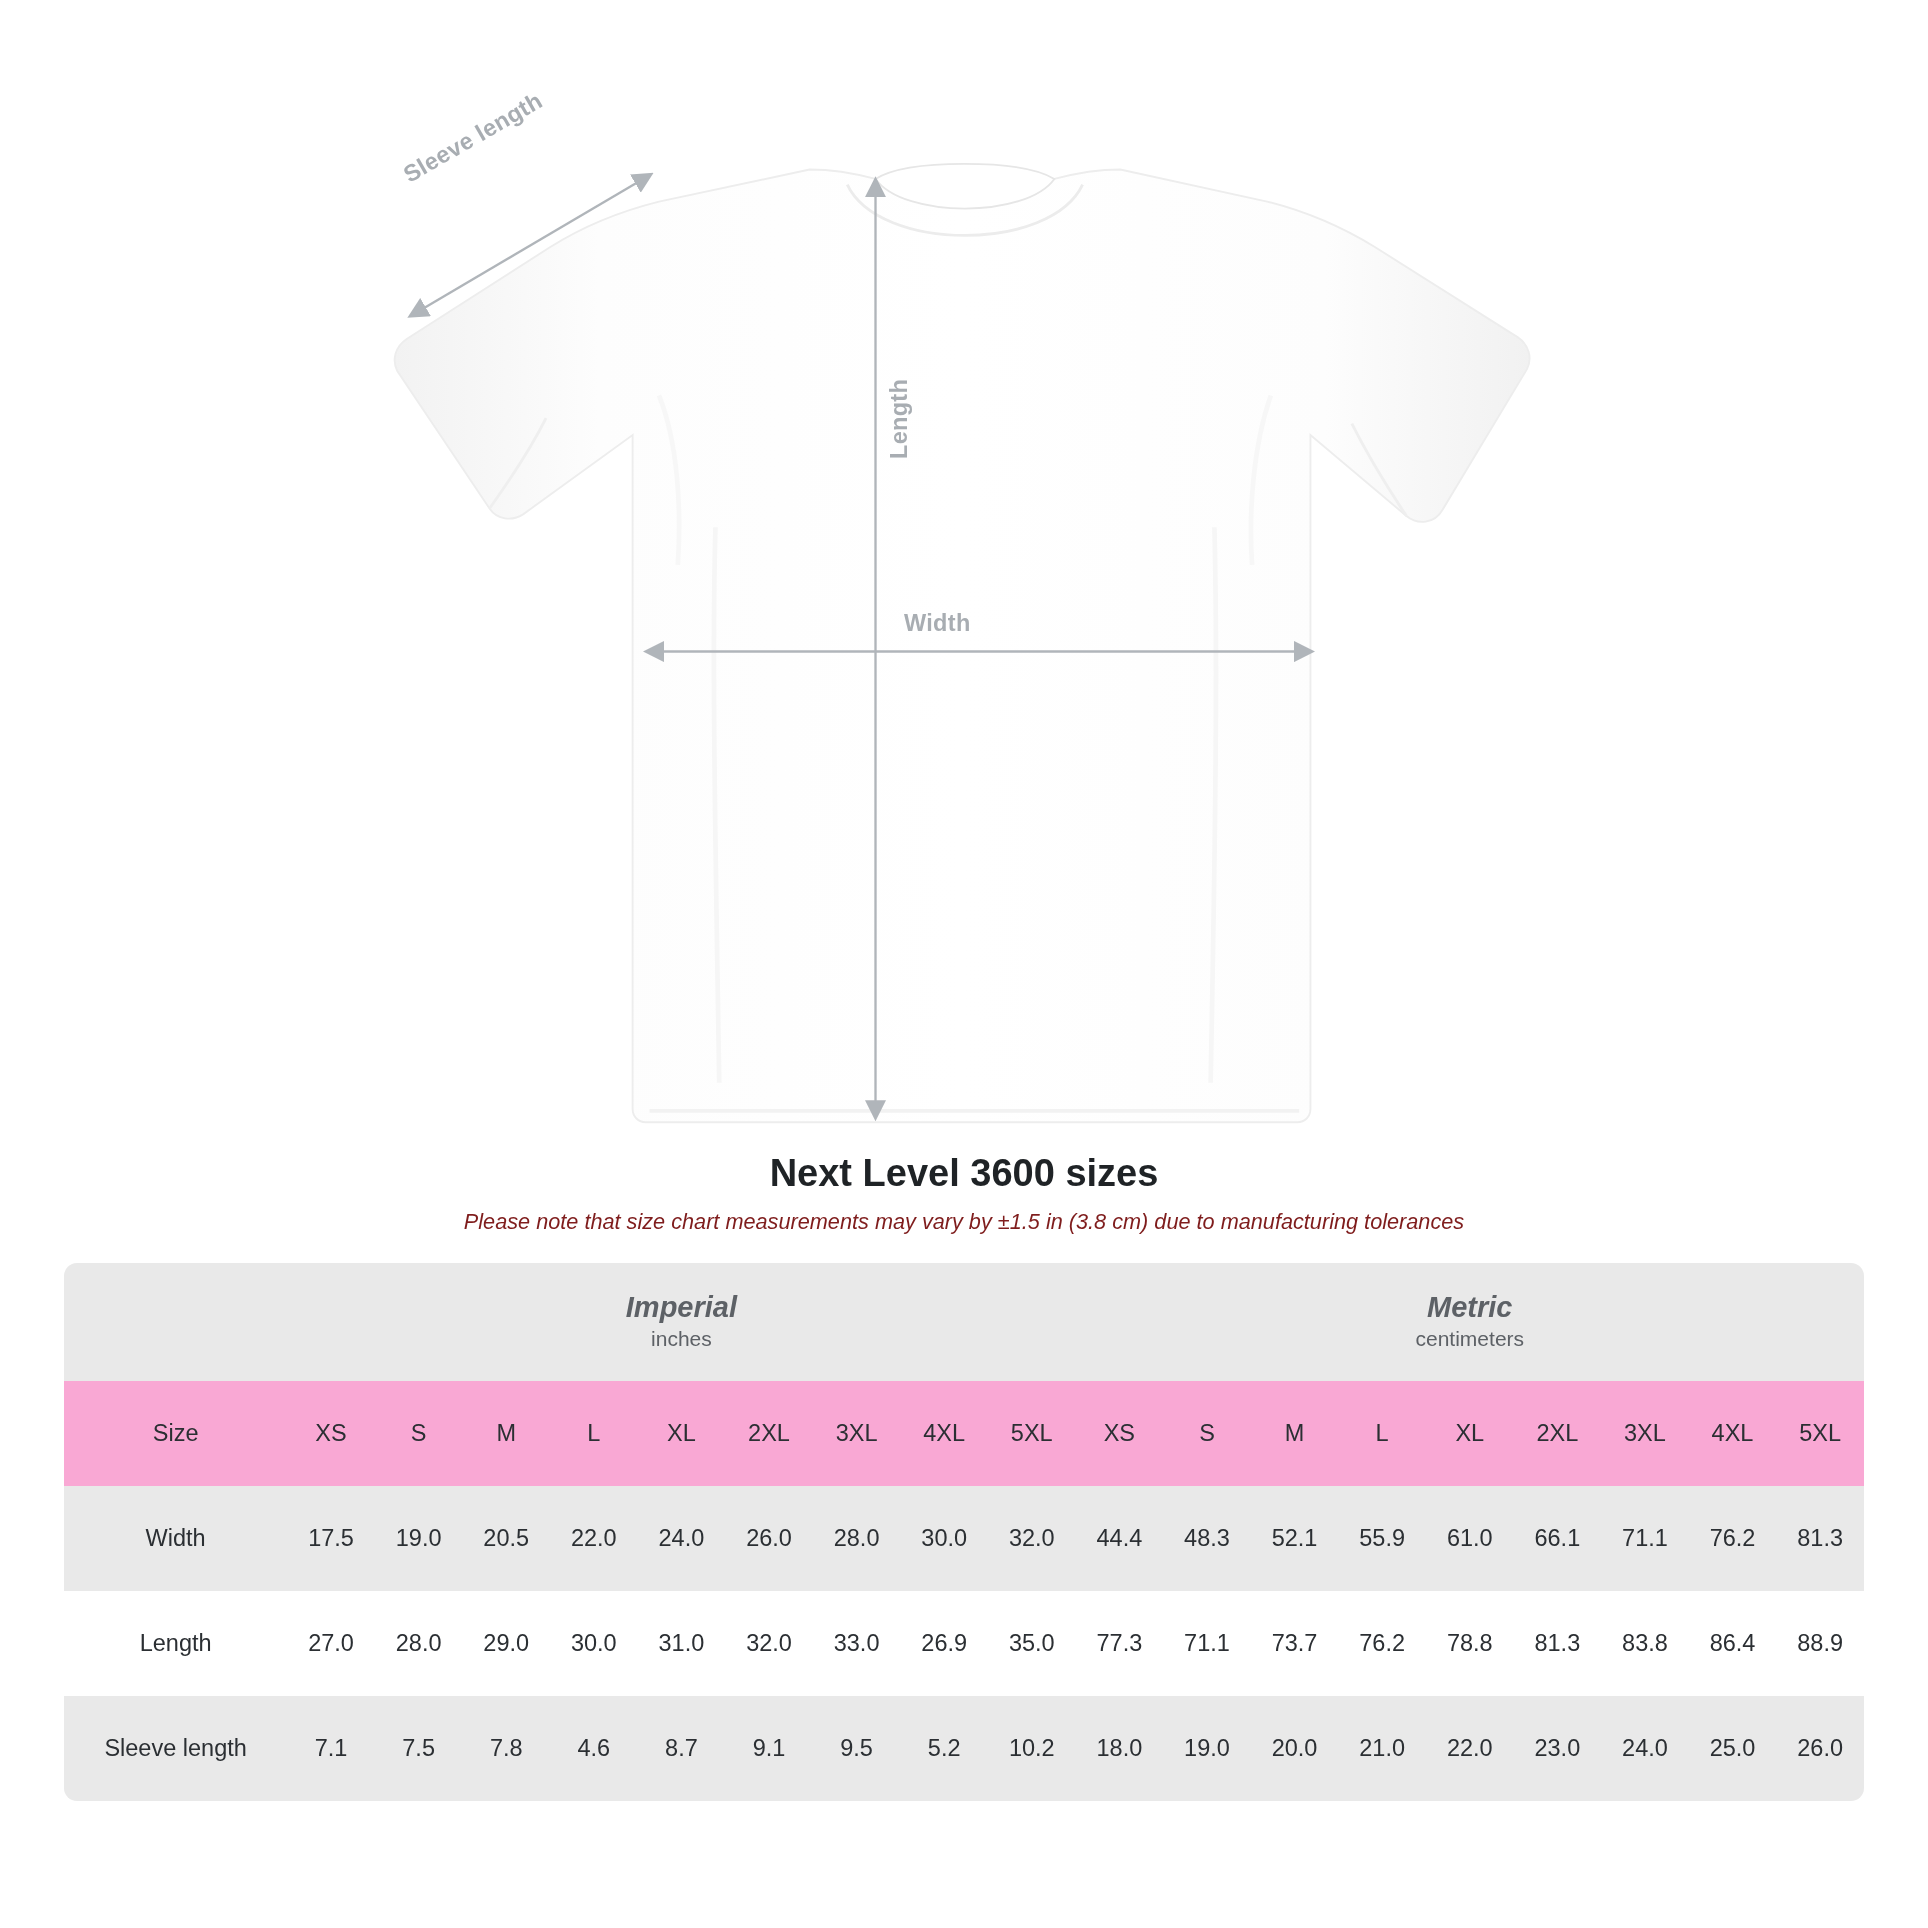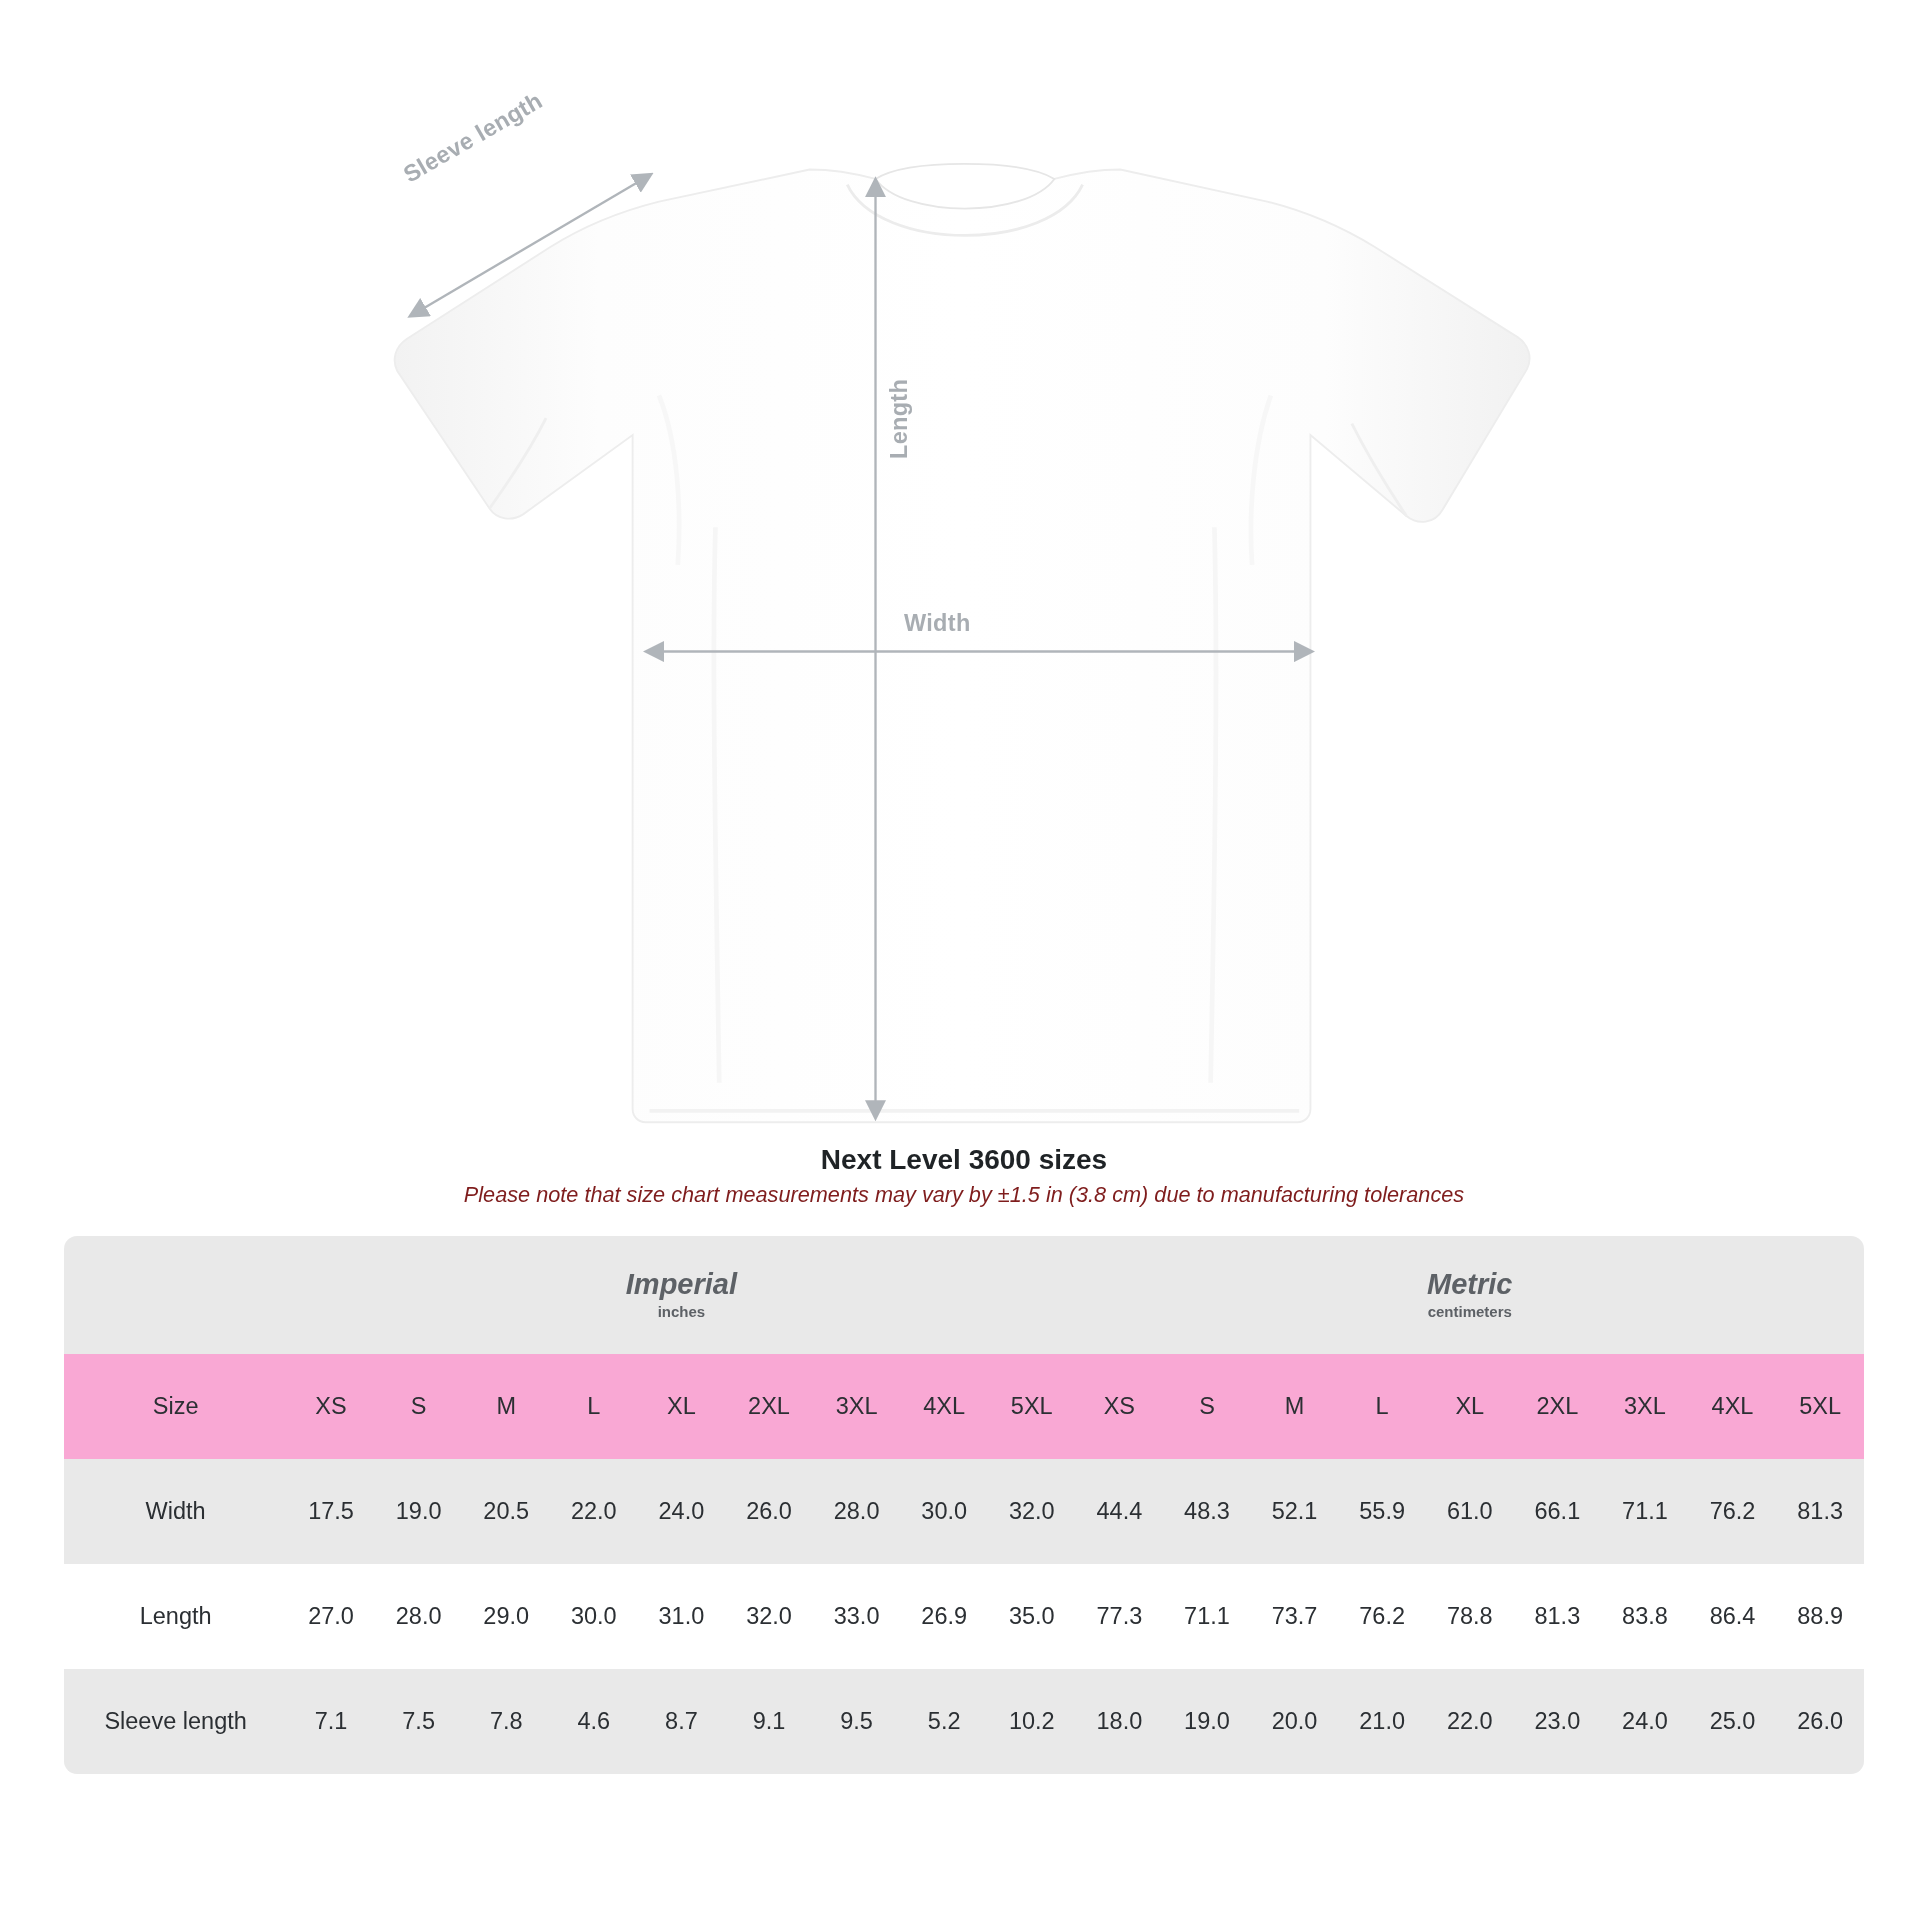--- a/index.html
+++ b/index.html
@@ -47,24 +47,24 @@
     transform-origin: left top;
   }
   #width-label {
     left: 904px;
     top: 610px;
   }
 
   
   #chart-title {
     text-align: center;
-    font-size: 28px;
+    font-size: 38px;
     font-weight: bold;
     color: #1f2326;
-    margin: 0;
+    margin: 8px;
     padding: 0 0 5.6px 0;
   }
   #chart-note {
     text-align: center;
     font-size: 21.7px;
     font-style: italic;
     color: #7f1d1d;
     margin: 0;
     padding: 0 0 28px 0;
   }
@@ -96,24 +96,23 @@
     height: 118px !important;
   }
   .unit-name {
     font-size: 29px;
     font-style: italic;
     font-weight: bold;
     color: #5d6166;
     line-height: 1.15;
   }
   .unit-sub {
-    font-size: 15px;
+    font-size: 21px;
     color: #5d6166;
     line-height: 1.3;
-    font-weight: bold;
   }
   .row-header {
     font-weight: bold;
     color: #2b2f33;
     font-size: 25.4px;
   }
   tr.row-odd td {
     background: #ffffff;
   }
   tr.row-even td {

